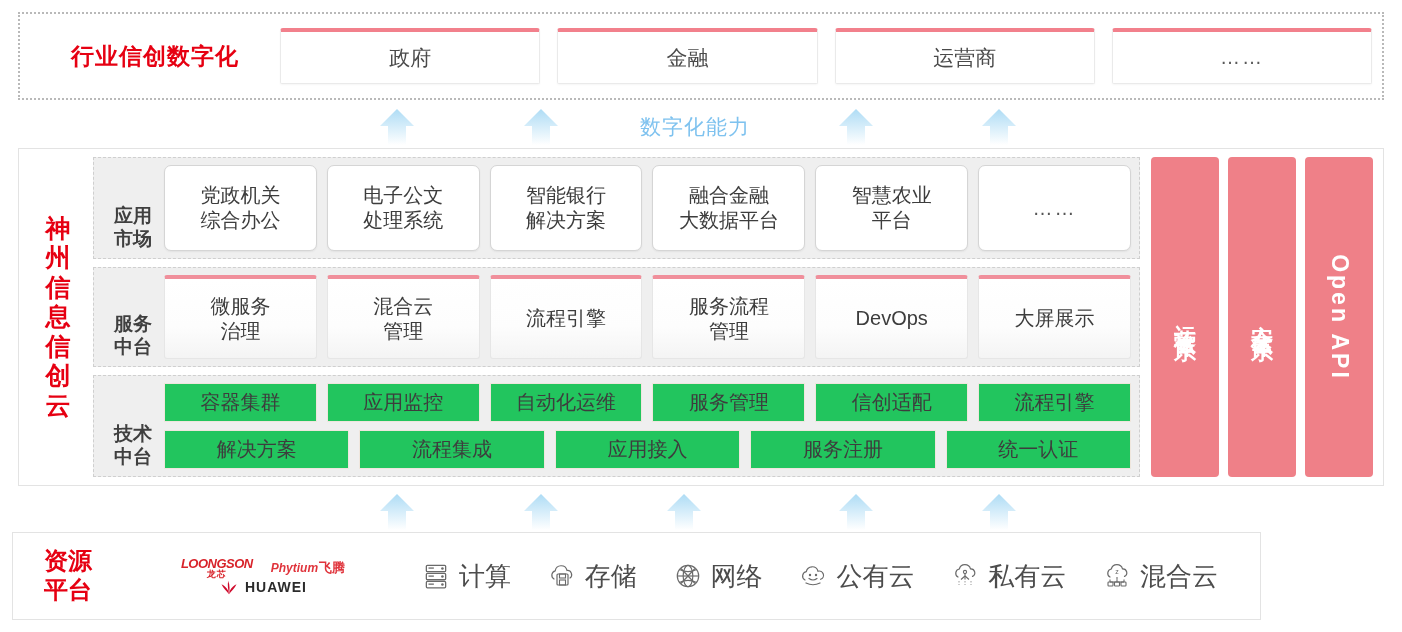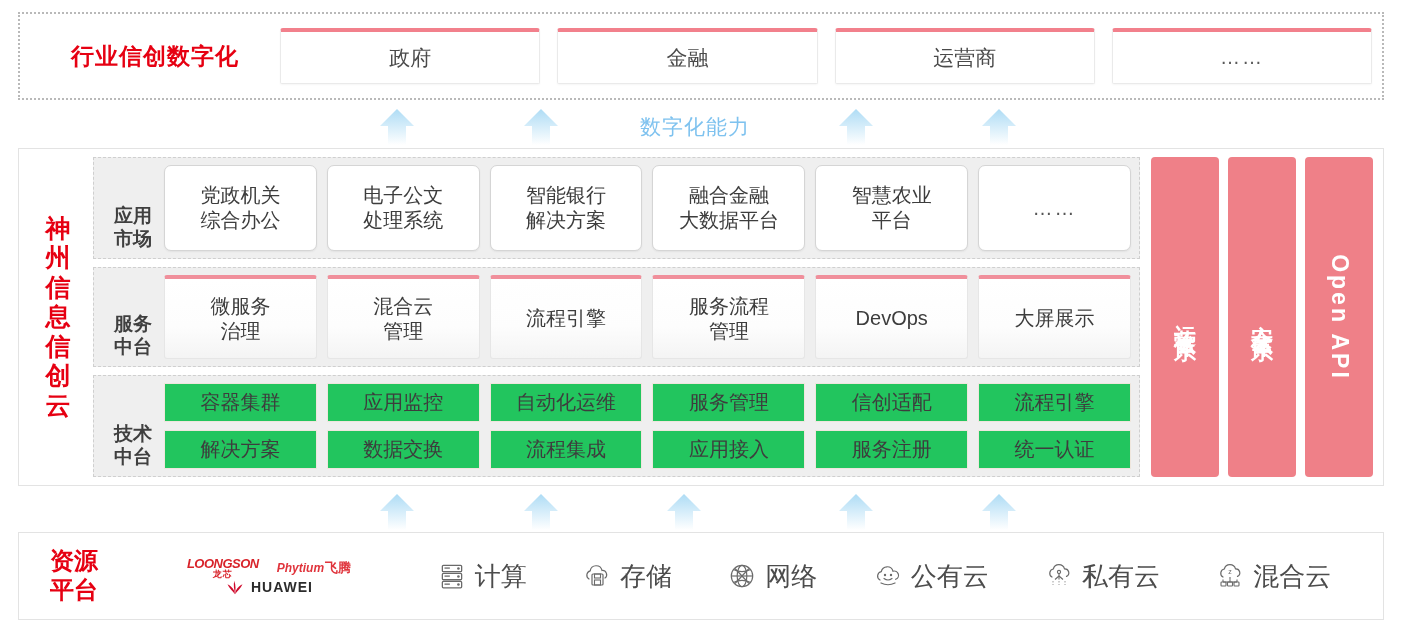--- a/index.html
+++ b/index.html
@@ -139,22 +139,22 @@
   }
   .pillar .v-en {
     transform: rotate(90deg);
     white-space: nowrap;
     font-size: 23px; font-weight: bold; color: #fff;
     letter-spacing: 3px;
   }
 
   
   .resource {
-    position: absolute; left: 18px; top: 532px;
-    width: 1366px; height: 88px;
+    position: absolute; left: 12px; top: 532px;
+    width: 1249px; height: 88px;
     background: #fff;
     border: 1px solid #e3e3e3;
     display: flex; align-items: center;
   }
   .resource-title {
     width: 110px; flex: 0 0 110px;
     text-align: center;
     font-size: 24px; font-weight: bold; color: #e60012;
     line-height: 1.2;
   }
@@ -330,23 +330,20 @@
               <div class="cell-tech">
                   <span>信创适配</span>
                 </div>
               <div class="cell-tech">
                   <span>流程引擎</span>
                 </div>
             </div>
             <div class="tech-line">
               <div class="cell-tech">
                   <span>解决方案</span>
-                </div>
-              <div class="cell-tech">
-                  <span>数据交换</span>
                 </div>
               <div class="cell-tech">
                   <span>流程集成</span>
                 </div>
               <div class="cell-tech">
                   <span>应用接入</span>
                 </div>
               <div class="cell-tech">
                   <span>服务注册</span>
                 </div>

